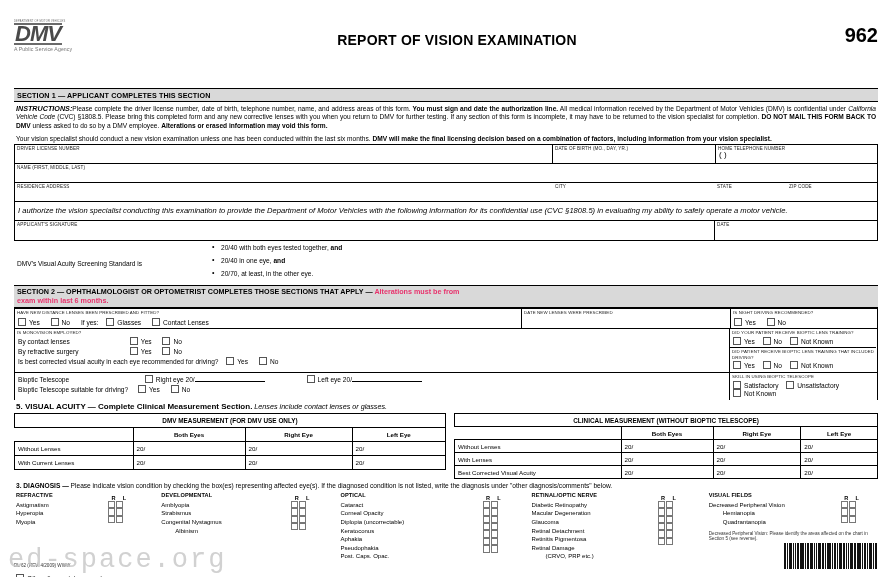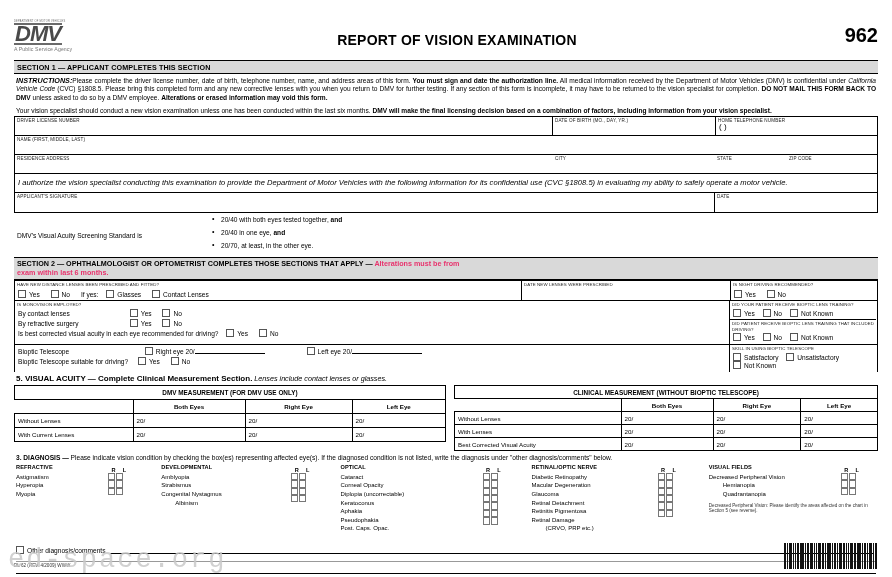--- a/index.html
+++ b/index.html
@@ -11,21 +11,21 @@
   .hdr{display:flex;align-items:flex-start;height:40px;padding-top:20px;}
   .logo-box{width:92px;flex:0 0 92px;}
   .dmv-logo{font-family:"Liberation Sans",sans-serif;font-weight:bold;font-style:italic;font-size:22px;letter-spacing:-1px;color:#4a4a4a;line-height:18px;
             border-top:2px solid #6a6a6a;border-bottom:2px solid #6a6a6a;display:inline-block;padding:0 1px;}
   .dmv-top{font-size:2.6px;letter-spacing:.2px;color:#6a6a6a;line-height:3px;}
   .dmv-tag{font-size:5.2px;color:#777;letter-spacing:.1px;margin-top:1px;}
   .title{flex:1;text-align:center;font-weight:bold;font-size:14px;letter-spacing:.2px;padding-top:12px;}
   .formno{width:70px;flex:0 0 70px;text-align:right;font-weight:bold;font-size:20px;padding-top:4px;}
 
   
-  .secbar{background:#d9d9d9;border-top:1px solid #000;border-bottom:1px solid #000;font-weight:bold;font-size:7.2px;padding:1.5px 3px;letter-spacing:.1px;}
+  .secbar{background:#d9d9d9;border-top:1px solid #000;border-bottom:1px solid #000;font-weight:bold;font-size:7.2px;padding:1.5px 3px;letter-spacing:.1px;margin-top:28px;}
   .secbar2{background:#d9d9d9;border-top:1px solid #000;border-bottom:1px solid #000;font-weight:bold;font-size:7.2px;padding:1.5px 3px;line-height:9px;}
 
   
   .instr{font-size:6.6px;line-height:8.3px;text-align:justify;padding:3px 2px 1px 2px;}
   .instr b{font-weight:bold;}
   .instr i{font-style:italic;}
   .instr .lead{font-weight:bold;font-style:italic;font-size:7.2px;}
   .instr p{margin:0 0 5px 0;}
   .instr p:last-child{margin-bottom:0;}
 

